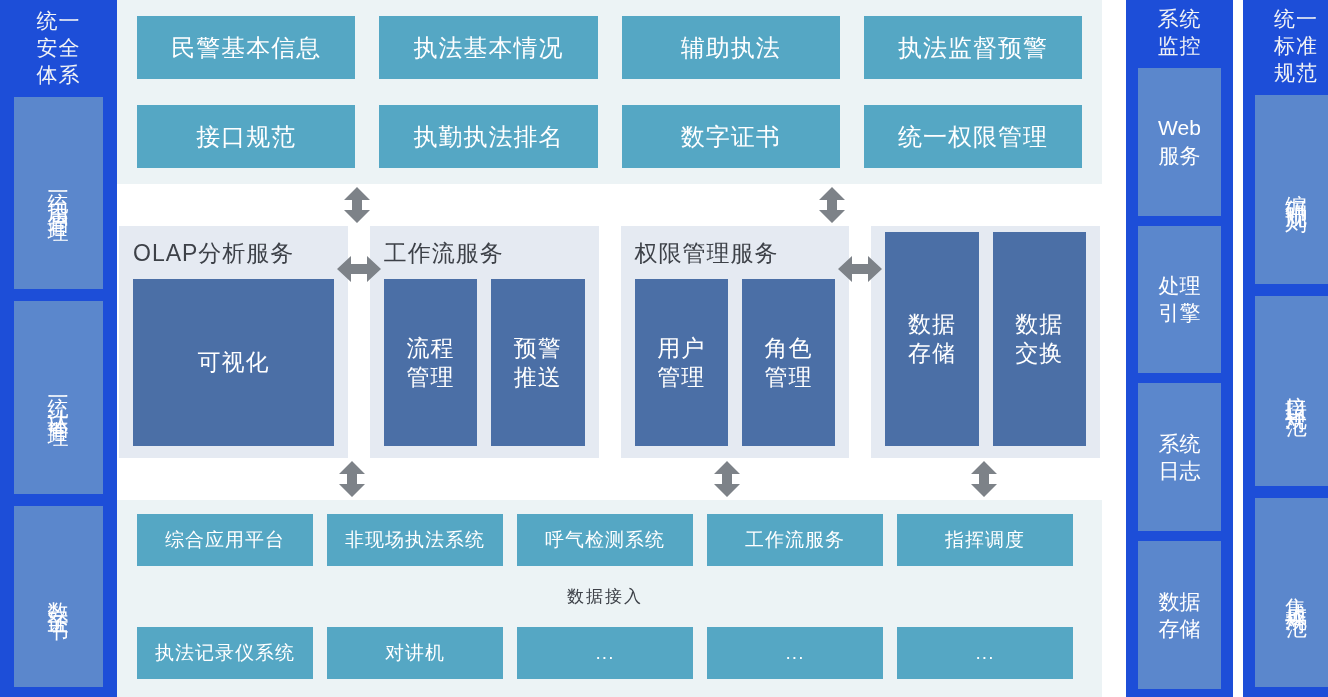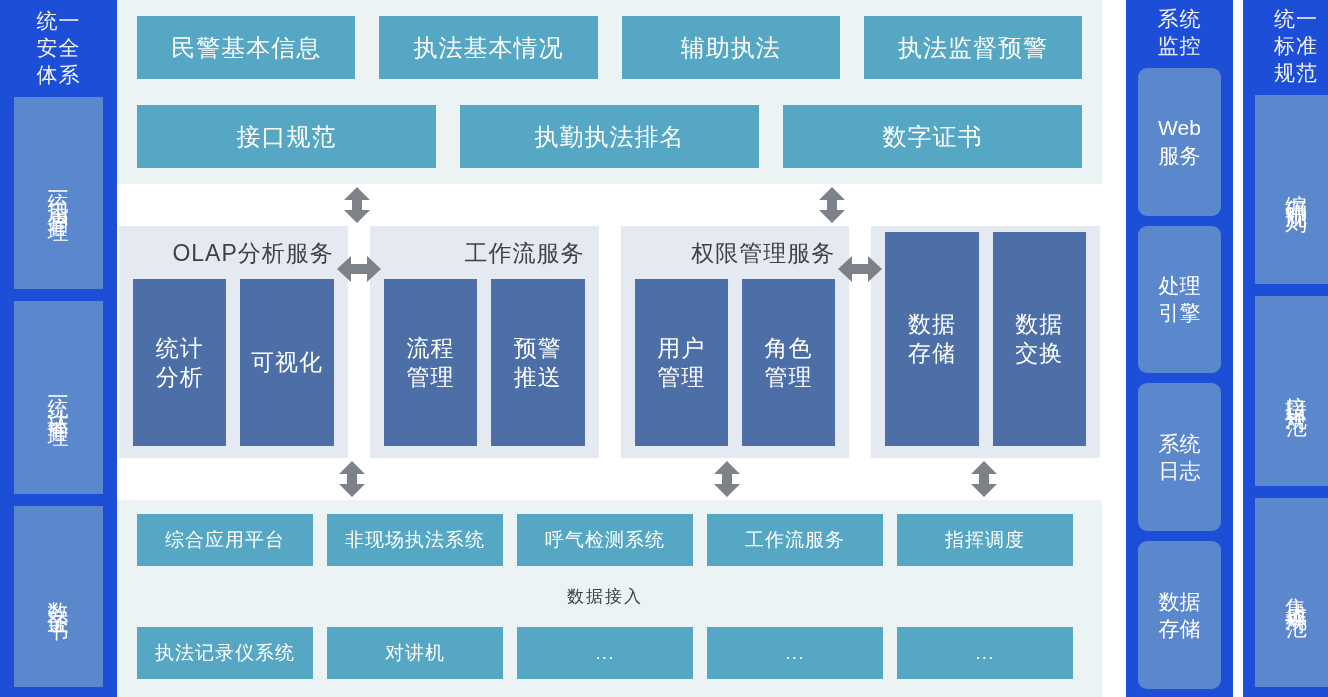--- a/index.html
+++ b/index.html
@@ -131,21 +131,21 @@
     align-items: stretch;
     padding: 0 2px;
     box-sizing: border-box;
     position: relative;
   }
   .service-panel {
     background: #e5eaf2;
     flex: 1 1 0;
     display: flex;
     flex-direction: column;
-    align-items: flex-end;
+    align-items: flex-start;
     box-sizing: border-box;
     padding: 6px 14px 12px 14px;
   }
   .service-title {
     color: #3d4148;
     font-size: 23px;
     letter-spacing: 1px;
     padding: 6px 0 10px 0;
     flex: none;
   }
@@ -226,21 +226,20 @@
     width: 107px;
     flex: none;
     height: 697px;
     margin-left: 24px;
     padding: 0 12px;
   }
   #mon-col .side-box {
     width: 83px;
     margin-bottom: 10px;
     font-size: 21px;
-    border-radius: 9px;
   }
   #mon-col .side-box:last-child { margin-bottom: 8px; }
 
   #std-col {
     width: 106px;
     flex: none;
     height: 697px;
     margin-left: 10px;
     padding: 0 12px;
   }
@@ -271,20 +270,21 @@
       <div class="app-row">
         <div class="app-box">民警基本信息</div>
         <div class="app-box">执法基本情况</div>
         <div class="app-box">辅助执法</div>
         <div class="app-box">执法监督预警</div>
       </div>
       <div class="app-row">
         <div class="app-box">接口规范</div>
         <div class="app-box">执勤执法排名</div>
         <div class="app-box">数字证书</div>
+        <div class="app-box">统一权限管理</div>
       </div>
     </div>
 
     <div class="arrow-strip">
       <span class="v-arrow" style="left:225px;">
         <svg viewBox="0 0 30 36" width="30" height="36">
             <path d="M15 0 L28 13 L20 13 L20 23 L28 23 L15 36 L2 23 L10 23 L10 13 L2 13 Z" fill="#7d8288"></path>
           </svg>
       </span>
       <span class="v-arrow" style="left:700px;">
@@ -292,22 +292,20 @@
             <path d="M15 0 L28 13 L20 13 L20 23 L28 23 L15 36 L2 23 L10 23 L10 13 L2 13 Z" fill="#7d8288"></path>
           </svg>
       </span>
     </div>
 
     <div id="service-band">
 
       <div class="service-panel">
         <div class="service-title">OLAP分析服务</div>
         <div class="service-inner-row">
-          <div class="service-box">统计
-分析</div>
           <div class="service-box">可视化</div>
         </div>
       </div>
 
       <div class="panel-gap">
         <span class="h-arrow">
           <svg viewBox="0 0 44 30" width="44" height="30">
               <path d="M0 15 L14 2 L14 10 L30 10 L30 2 L44 15 L30 28 L30 20 L14 20 L14 28 Z" fill="#7d8288"></path>
             </svg>
         </span>

